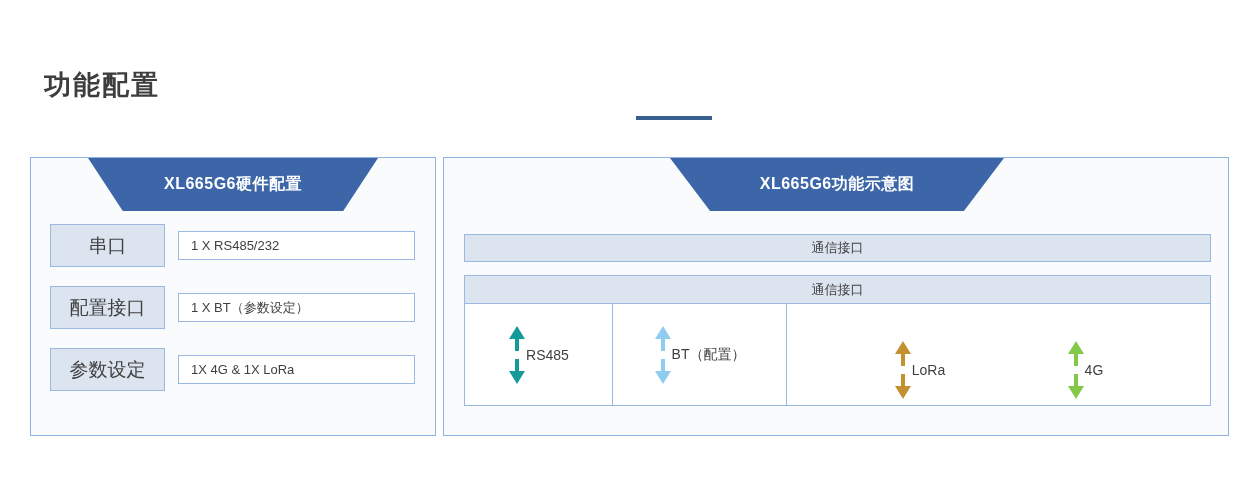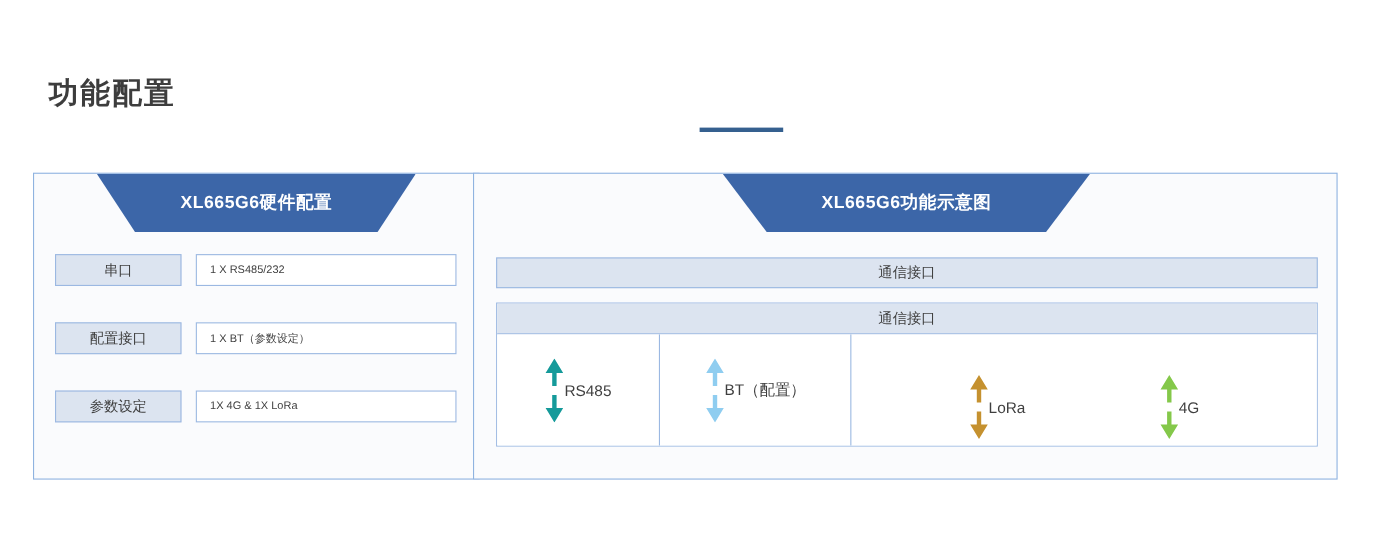--- a/index.html
+++ b/index.html
@@ -47,21 +47,21 @@
     box-sizing: border-box;
     text-align: center;
   }
   .card-left {
     left: 30px;
     top: 157px;
     width: 406px;
     height: 279px;
   }
   .card-right {
-    left: 430px;
+    left: 443px;
     top: 157px;
     width: 786px;
     height: 279px;
   }
 
   
   .banner {
     position: absolute;
     top: 0;
     height: 53px;
@@ -94,42 +94,42 @@
   }
   .spec-row {
     display: flex;
     align-items: center;
     height: 29px;
     margin-bottom: 33px;
   }
   .spec-row:last-child { margin-bottom: 0; }
   .spec-label {
     width: 115px;
-    height: 29px;
+    height: 43px;
     box-sizing: border-box;
     background: #dce4f0;
     border: 1px solid #9bb8e2;
     display: flex;
     align-items: center;
     justify-content: center;
-    font-size: 13px;
+    font-size: 19px;
     color: #3f3f3f;
     flex: none;
   }
   .spec-value {
     margin-left: 13px;
     flex: 1;
     height: 29px;
     box-sizing: border-box;
     background: #ffffff;
     border: 1px solid #9bb8e2;
     display: flex;
     align-items: center;
     padding-left: 12px;
-    font-size: 10px;
+    font-size: 13px;
     color: #3f3f3f;
   }
 
   
   .diagram {
     position: absolute;
     left: 20px;
     top: 76px;
     width: 747px;
   }

